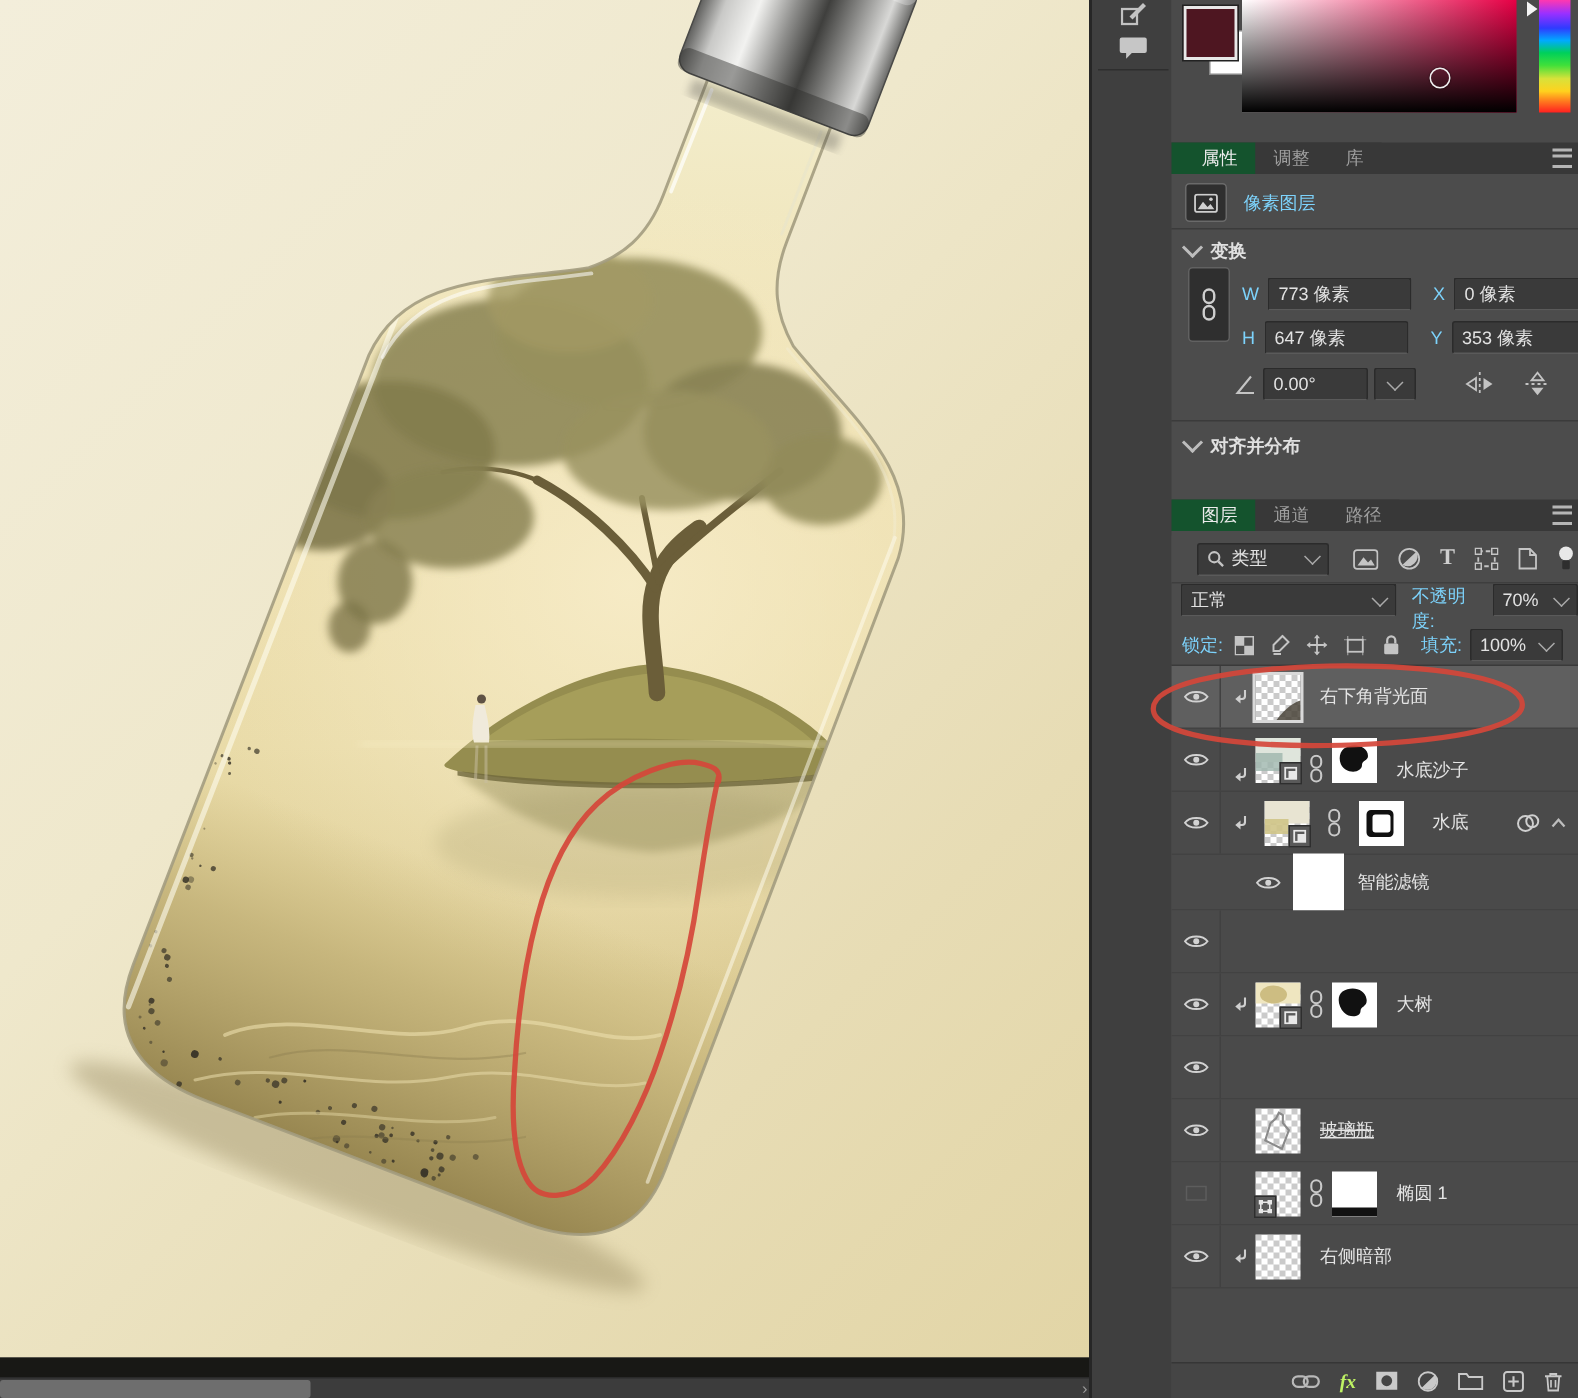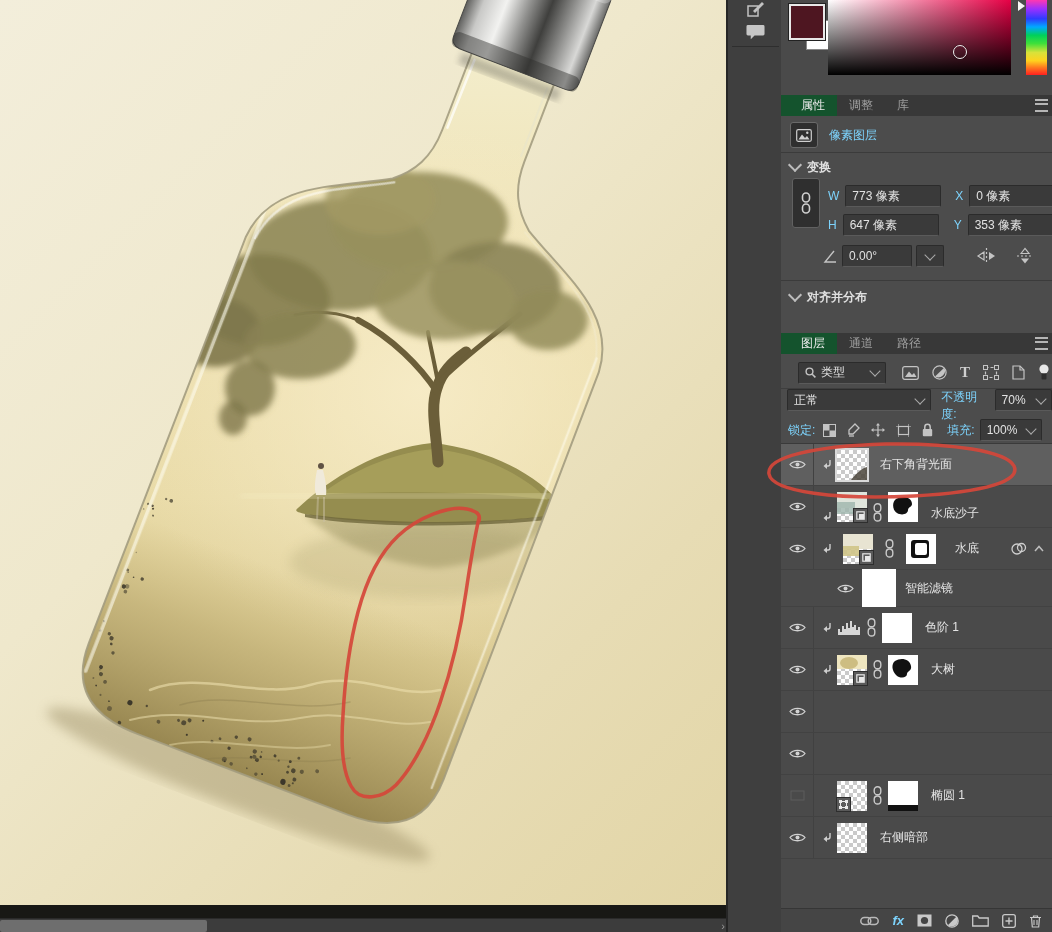--- a/index.html
+++ b/index.html
@@ -584,39 +584,20 @@
           <div class="thumb" style="width:34px;height:38px;background:#fff"></div>
           <span class="layer-name">智能滤镜</span>
         </div>
         <div class="layer-row">
           <div class="eye-well">
             <svg width="17" height="11" viewBox="0 0 17 11">
               <path d="M1 5.5 C4 1.2 13 1.2 16 5.5 C13 9.8 4 9.8 1 5.5 Z" fill="none" stroke="#d2d2d2" stroke-width="1.3"></path>
               <circle cx="8.5" cy="5.5" r="2" fill="#d2d2d2"></circle>
             </svg>
           </div>
-          <div style="display:flex;align-items:center;gap:4px;padding-left:8px;flex:1 1 auto;min-width:0">
-            <svg width="11" height="11" viewBox="0 0 11 11" style="flex:none">
-              <path d="M8 1 V5 a2 2 0 0 1 -2 2 H3" fill="none" stroke="#cfcfcf" stroke-width="1.4"></path>
-              <path d="M5 4 L1.5 7 L5 10 Z" fill="#cfcfcf"></path>
-            </svg>
-            <span style="flex:none;display:flex;align-items:center">
-              <svg width="24" height="17" viewBox="0 0 24 17">
-                <path d="M1 16 V10 h2 V13 h2 V7 h2 v3 h2 V4 h2 v5 h2 V2 h2 v6 h2 V6 h2 v5 h2 v-3 h2 V16 Z" fill="#d6d6d6"></path>
-              </svg>
-            </span>
-            <svg width="9" height="19" viewBox="0 0 9 19" style="flex:none;margin:0 2px">
-              <rect x="1.2" y="0.8" width="6.6" height="8" rx="3.3" fill="none" stroke="#c9c9c9" stroke-width="1.4"></rect>
-              <rect x="1.2" y="10" width="6.6" height="8" rx="3.3" fill="none" stroke="#c9c9c9" stroke-width="1.4"></rect>
-            </svg>
-            <div class="mask-thumb">
-              <svg width="30" height="30" style="position:absolute;left:0;top:0"></svg>
-            </div>
-            <span class="layer-name" style="">色阶 1</span>
-          </div>
         </div>
         <div class="layer-row">
           <div class="eye-well">
             <svg width="17" height="11" viewBox="0 0 17 11">
               <path d="M1 5.5 C4 1.2 13 1.2 16 5.5 C13 9.8 4 9.8 1 5.5 Z" fill="none" stroke="#d2d2d2" stroke-width="1.3"></path>
               <circle cx="8.5" cy="5.5" r="2" fill="#d2d2d2"></circle>
             </svg>
           </div>
           <div style="display:flex;align-items:center;gap:4px;padding-left:8px;flex:1 1 auto;min-width:0">
             <svg width="11" height="11" viewBox="0 0 11 11" style="flex:none">
@@ -654,20 +635,29 @@
               <circle cx="8.5" cy="5.5" r="2" fill="#d2d2d2"></circle>
             </svg>
           </div>
         </div>
         <div class="layer-row">
           <div class="eye-well">
             <svg width="17" height="11" viewBox="0 0 17 11">
               <path d="M1 5.5 C4 1.2 13 1.2 16 5.5 C13 9.8 4 9.8 1 5.5 Z" fill="none" stroke="#d2d2d2" stroke-width="1.3"></path>
               <circle cx="8.5" cy="5.5" r="2" fill="#d2d2d2"></circle>
             </svg>
+          </div>
+          <div style="display:flex;align-items:center;gap:4px;padding-left:8px;flex:1 1 auto;min-width:0">
+            <span style="width:11px;flex:none"></span>
+            <div class="thumb checker">
+              <svg width="30" height="30" style="position:absolute;left:0;top:0">
+                <path d="M13 3 l3 1 1 5 5 4 -2 13 -12 -3 1 -12 3 -4 Z" fill="none" stroke="#8a8a8a" stroke-width="1.4" transform="rotate(12 15 15)"></path>
+              </svg>
+            </div>
+            <span class="layer-name" style="text-decoration:underline line-through;">玻璃瓶</span>
           </div>
         </div>
         <div class="layer-row">
           <div class="eye-well">
             <svg width="17" height="11" viewBox="0 0 17 11">
               <rect x="2" y="1" width="13" height="9" fill="none" stroke="#5d5d5d"></rect>
             </svg>
           </div>
           <div style="display:flex;align-items:center;gap:4px;padding-left:8px;flex:1 1 auto;min-width:0">
             <span style="width:11px;flex:none"></span>
@@ -710,21 +700,21 @@
             <span class="layer-name" style="">右侧暗部</span>
           </div>
         </div>
       </div>
 
     <div class="bottom-bar">
       <svg width="19" height="10" viewBox="0 0 19 10">
           <rect x="0.8" y="1.5" width="10" height="7" rx="3.5" fill="none" stroke="#b9b9b9" stroke-width="1.5"></rect>
           <rect x="8.2" y="1.5" width="10" height="7" rx="3.5" fill="none" stroke="#b9b9b9" stroke-width="1.5"></rect>
         </svg>
-      <span style="color:#7dd3fc;font-style:italic;font-weight:bold;font-size:13px;font-family:Liberation Sans, sans-serif;">fx</span>
+      <span style="color:#bef264;font-style:italic;font-weight:bold;font-size:13px;font-family:Liberation Serif, serif;">fx</span>
       <svg width="15" height="13" viewBox="0 0 15 13">
           <rect x="0.5" y="0.5" width="14" height="12" fill="#c9c9c9"></rect>
           <circle cx="7.5" cy="6.5" r="3.6" fill="#454545"></circle>
         </svg>
       <svg width="14" height="14" viewBox="0 0 14 14">
           <circle cx="7" cy="7" r="6.2" fill="none" stroke="#c9c9c9" stroke-width="1.3"></circle>
           <path d="M2.8 11.2 A6.2 6.2 0 0 0 11.6 2.6 Z" fill="#c9c9c9"></path>
         </svg>
       <svg width="17" height="13" viewBox="0 0 17 13">
           <path d="M0.7 2 h5 l1.5 2 h9 v8 h-15.5 Z" fill="none" stroke="#c9c9c9" stroke-width="1.3"></path>

